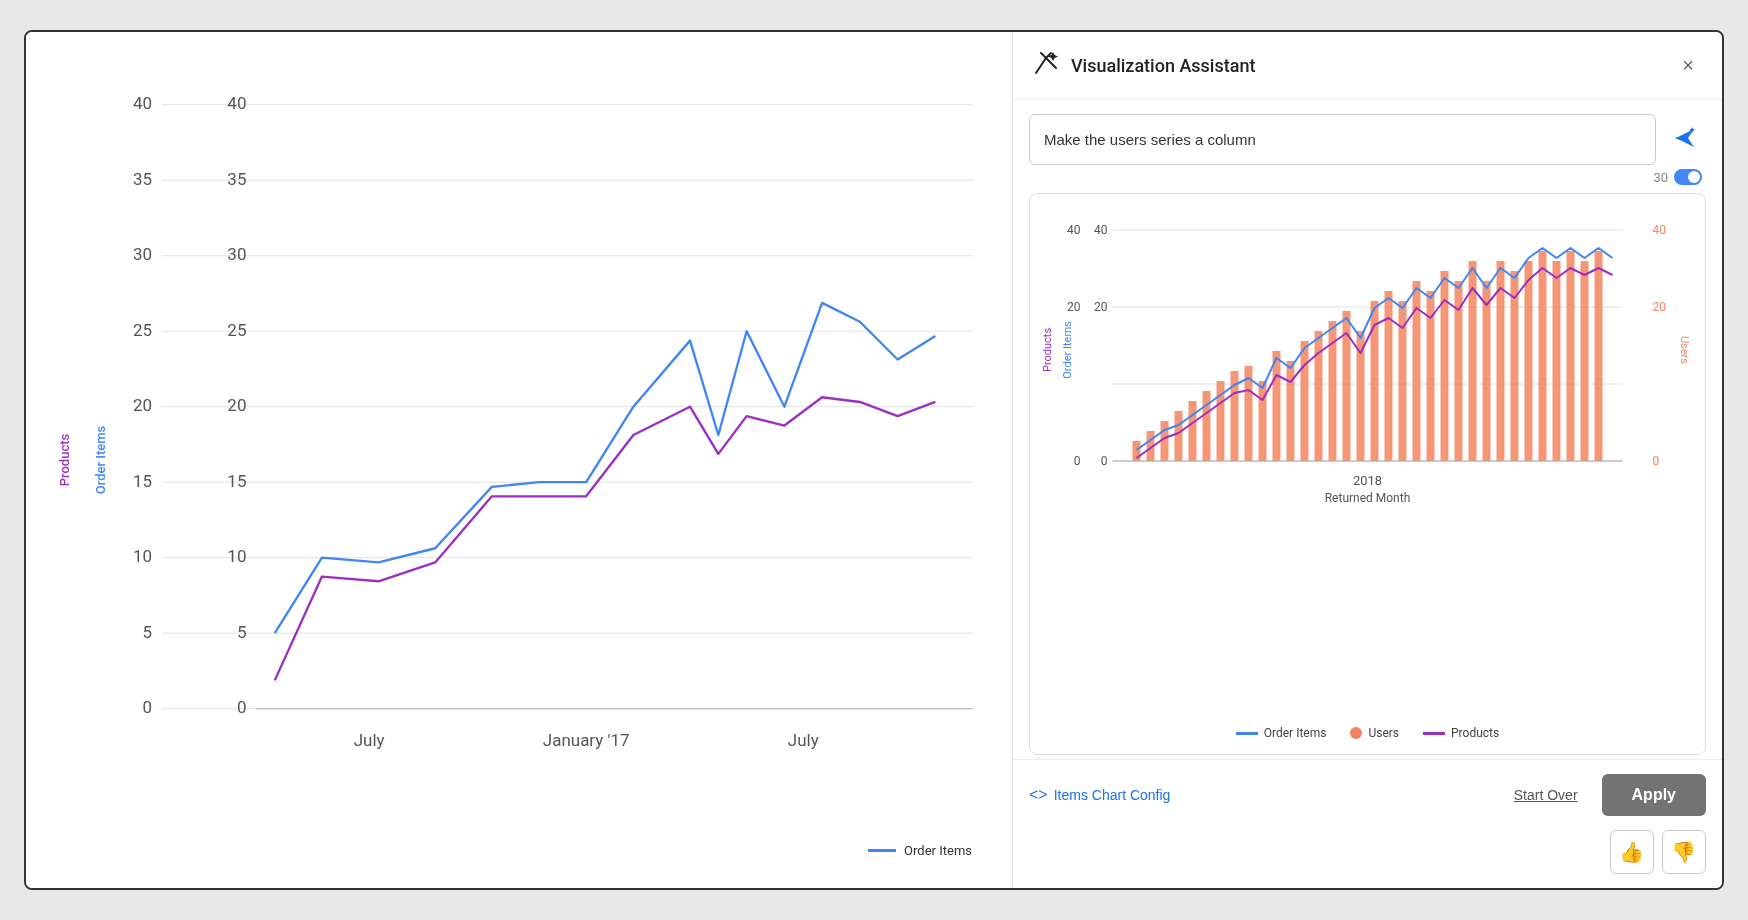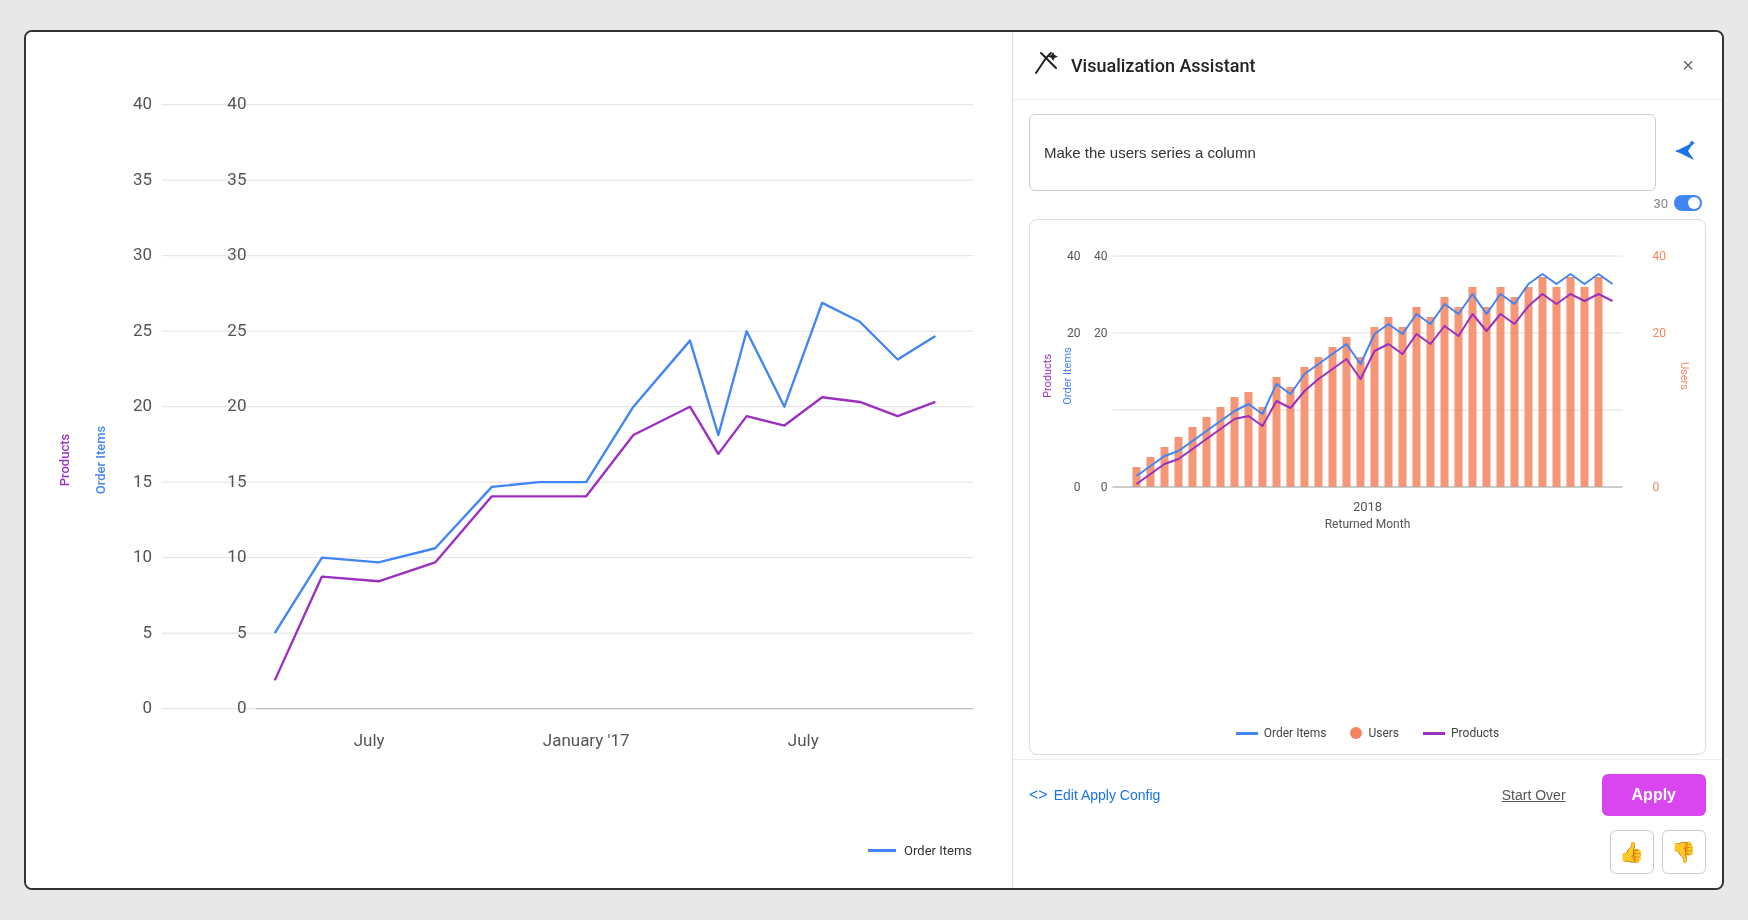--- a/index.html
+++ b/index.html
@@ -113,21 +113,21 @@
     .input-area {
       padding: 14px 16px 0 16px;
       display: flex;
       align-items: center;
       gap: 8px;
     }
     .prompt-input {
       flex: 1;
       border: 1px solid #ccc;
       border-radius: 6px;
-      padding: 29px 14px;
+      padding: 16px 14px;
       font-size: 15px;
       color: #333;
       background: #fff;
     }
     .send-btn {
       background: none;
       border: none;
       cursor: pointer;
       padding: 6px;
     }
@@ -236,29 +236,28 @@
     .start-over-btn {
       background: none;
       border: none;
       color: #555;
       font-size: 14px;
       cursor: pointer;
       padding: 8px 12px;
       text-decoration: underline;
     }
     .apply-btn {
-      background: #d946ef;
+      background: #737373;
       color: #fff;
       border: none;
       border-radius: 6px;
       padding: 12px 30px;
       font-size: 16px;
       font-weight: 600;
       cursor: pointer;
-      margin-left: 12px;
     }
 
     
     .feedback-row {
       display: flex;
       justify-content: flex-end;
       padding: 0 16px 14px 16px;
       gap: 8px;
     }
     .feedback-btn {
@@ -452,21 +451,21 @@
             <span class="legend-line" style="background:#9b30c0;"></span>
             <span>Products</span>
           </div>
         </div>
       </div>
     </div>
 
     <div class="bottom-actions">
       <button class="edit-chart-btn">
         <span class="edit-chart-icon">&lt;&gt;</span>
-        <span>Edit Apply Config</span>
+        <span>Items Chart Config</span>
       </button>
       <div class="spacer"></div>
       <button class="start-over-btn">Start Over</button>
       <button class="apply-btn">Apply</button>
     </div>
 
     <div class="feedback-row">
       <button class="feedback-btn">
         <span>👍</span>
       </button>

